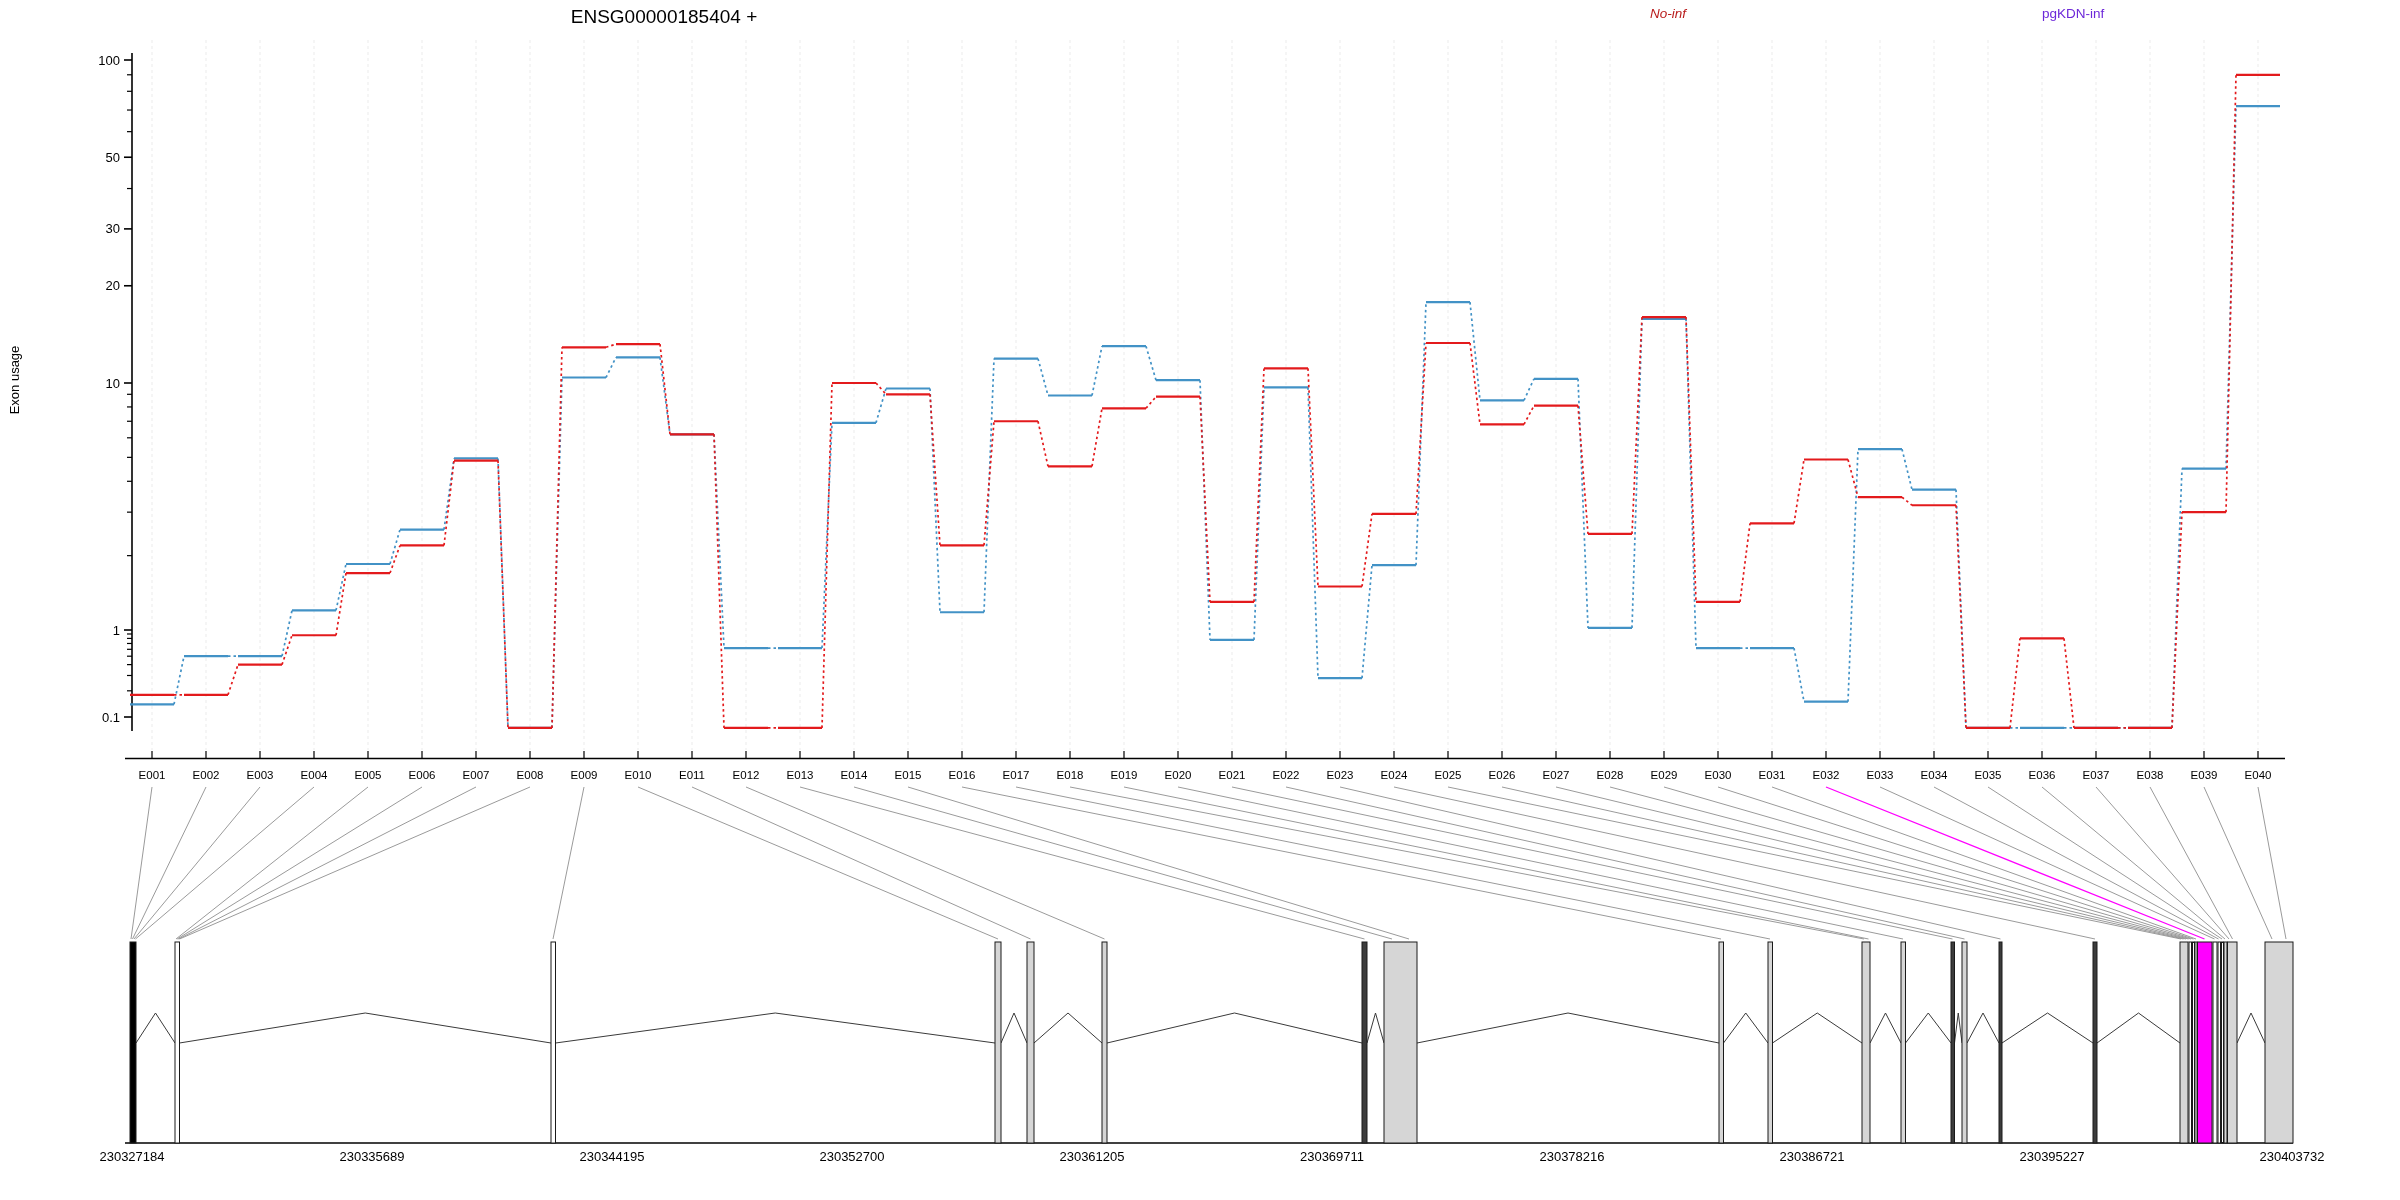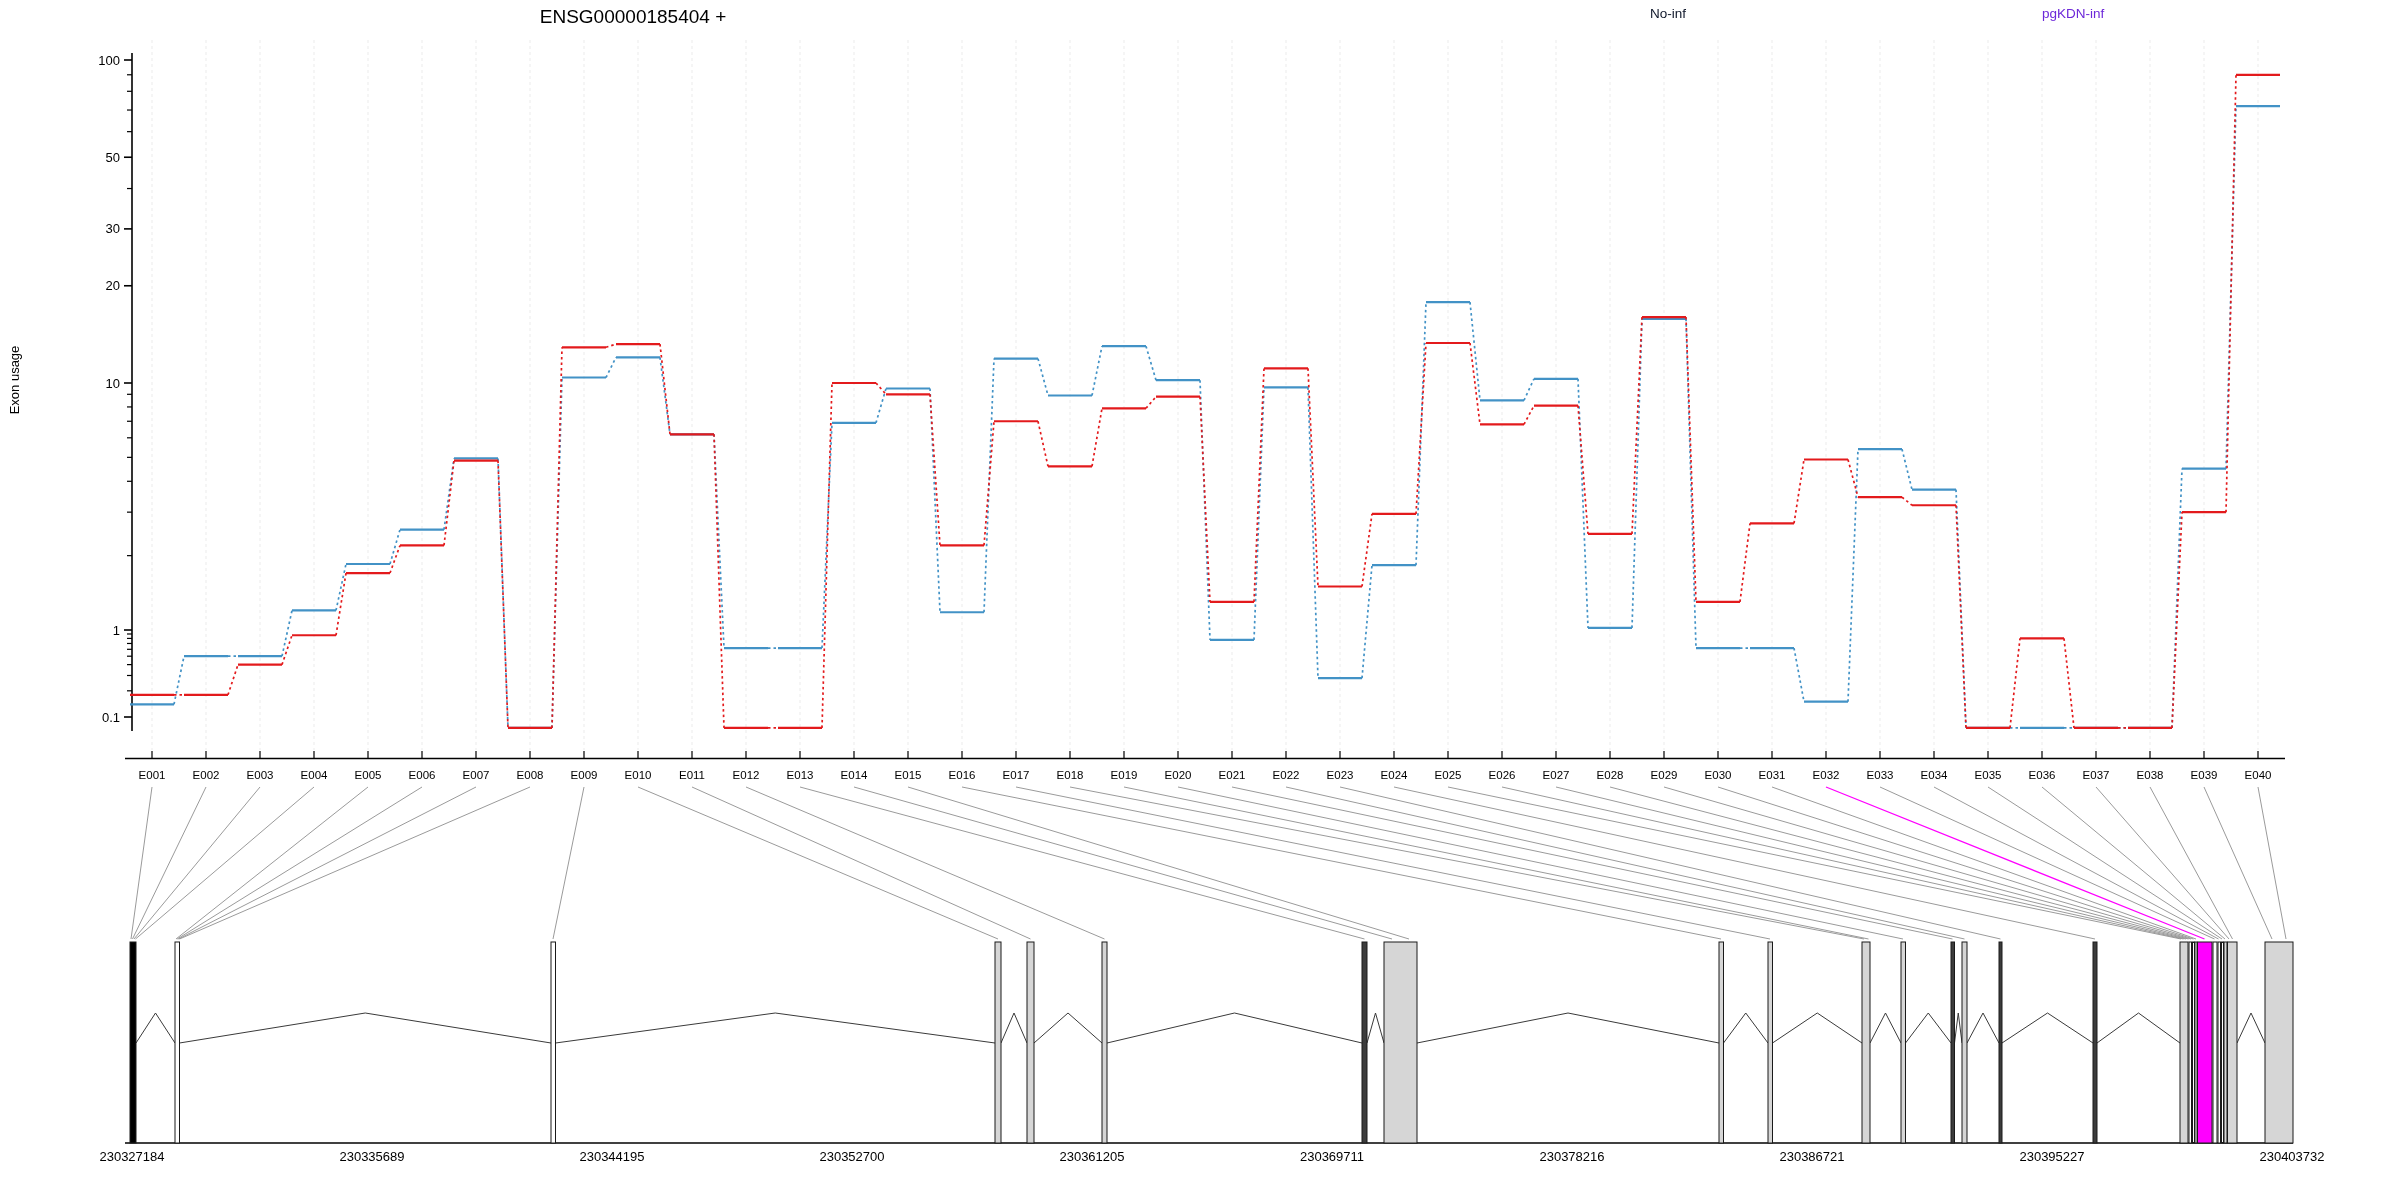--- a/index.html
+++ b/index.html
@@ -1,20 +1,20 @@
 <!DOCTYPE html>
 <html><head>
 <meta charset="utf-8">
 <style>
   html,body{margin:0;padding:0;background:#fff;}
   #app{position:relative;width:2400px;height:1200px;background:#ffffff;overflow:hidden;
        font-family:"Liberation Sans","DejaVu Sans",sans-serif;}
   #plot-svg{position:absolute;left:0;top:0;}
   .hud{position:absolute;white-space:nowrap;}
-  #page-title{top:6px;left:633px;transform:translateX(-50%);font-size:19px;color:#000;}
+  #page-title{top:6px;left:664px;transform:translateX(-50%);font-size:19px;color:#000;}
   #legend-no-inf{top:6px;left:1650px;font-size:13.5px;}
   #legend-pgkdn-inf{top:6px;left:2042px;font-size:13.5px;}
   #y-axis-title{top:380px;left:14px;transform:translate(-50%,-50%) rotate(-90deg);font-size:13px;color:#000;}
 </style>
 </head>
 <body>
 
 <div id="app">
   <svg id="plot-svg" width="2400" height="1200">
       <line x1="152" y1="40" x2="152" y2="750" stroke="#ebebeb" stroke-width="1" stroke-dasharray="3 3"></line>
@@ -422,16 +422,16 @@
       <text x="612" y="1161" text-anchor="middle" font-size="13px" fill="#000" font-family="&quot;Liberation Sans&quot;,&quot;DejaVu Sans&quot;,sans-serif">230344195</text>
       <text x="852" y="1161" text-anchor="middle" font-size="13px" fill="#000" font-family="&quot;Liberation Sans&quot;,&quot;DejaVu Sans&quot;,sans-serif">230352700</text>
       <text x="1092" y="1161" text-anchor="middle" font-size="13px" fill="#000" font-family="&quot;Liberation Sans&quot;,&quot;DejaVu Sans&quot;,sans-serif">230361205</text>
       <text x="1332" y="1161" text-anchor="middle" font-size="13px" fill="#000" font-family="&quot;Liberation Sans&quot;,&quot;DejaVu Sans&quot;,sans-serif">230369711</text>
       <text x="1572" y="1161" text-anchor="middle" font-size="13px" fill="#000" font-family="&quot;Liberation Sans&quot;,&quot;DejaVu Sans&quot;,sans-serif">230378216</text>
       <text x="1812" y="1161" text-anchor="middle" font-size="13px" fill="#000" font-family="&quot;Liberation Sans&quot;,&quot;DejaVu Sans&quot;,sans-serif">230386721</text>
       <text x="2052" y="1161" text-anchor="middle" font-size="13px" fill="#000" font-family="&quot;Liberation Sans&quot;,&quot;DejaVu Sans&quot;,sans-serif">230395227</text>
       <text x="2292" y="1161" text-anchor="middle" font-size="13px" fill="#000" font-family="&quot;Liberation Sans&quot;,&quot;DejaVu Sans&quot;,sans-serif">230403732</text>
     </svg>
   <div class="hud" id="page-title">ENSG00000185404 +</div>
-  <div class="hud" id="legend-no-inf" style="color: #0f172a;">No-inf</div>
+  <div class="hud" id="legend-no-inf" style="color: #b91c1c; font-style: italic;">No-inf</div>
   <div class="hud" id="legend-pgkdn-inf" style="color: #6d28d9;">pgKDN-inf</div>
   <div class="hud" id="y-axis-title">Exon usage</div>
 </div>
 
 </body></html>

